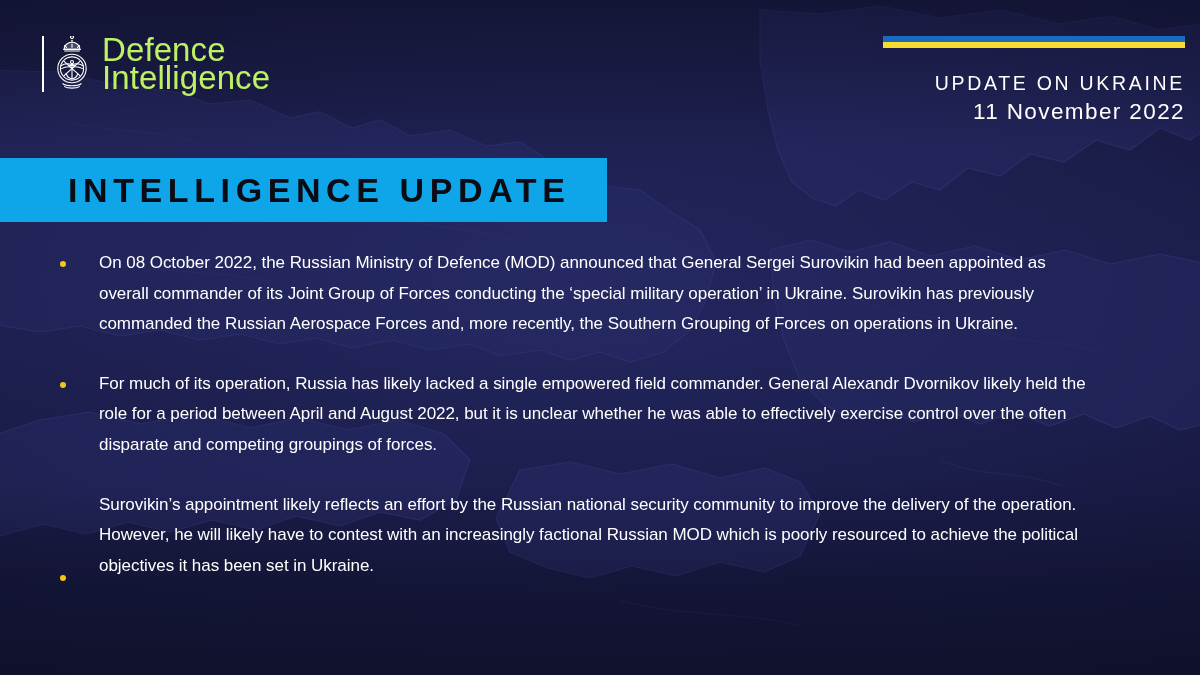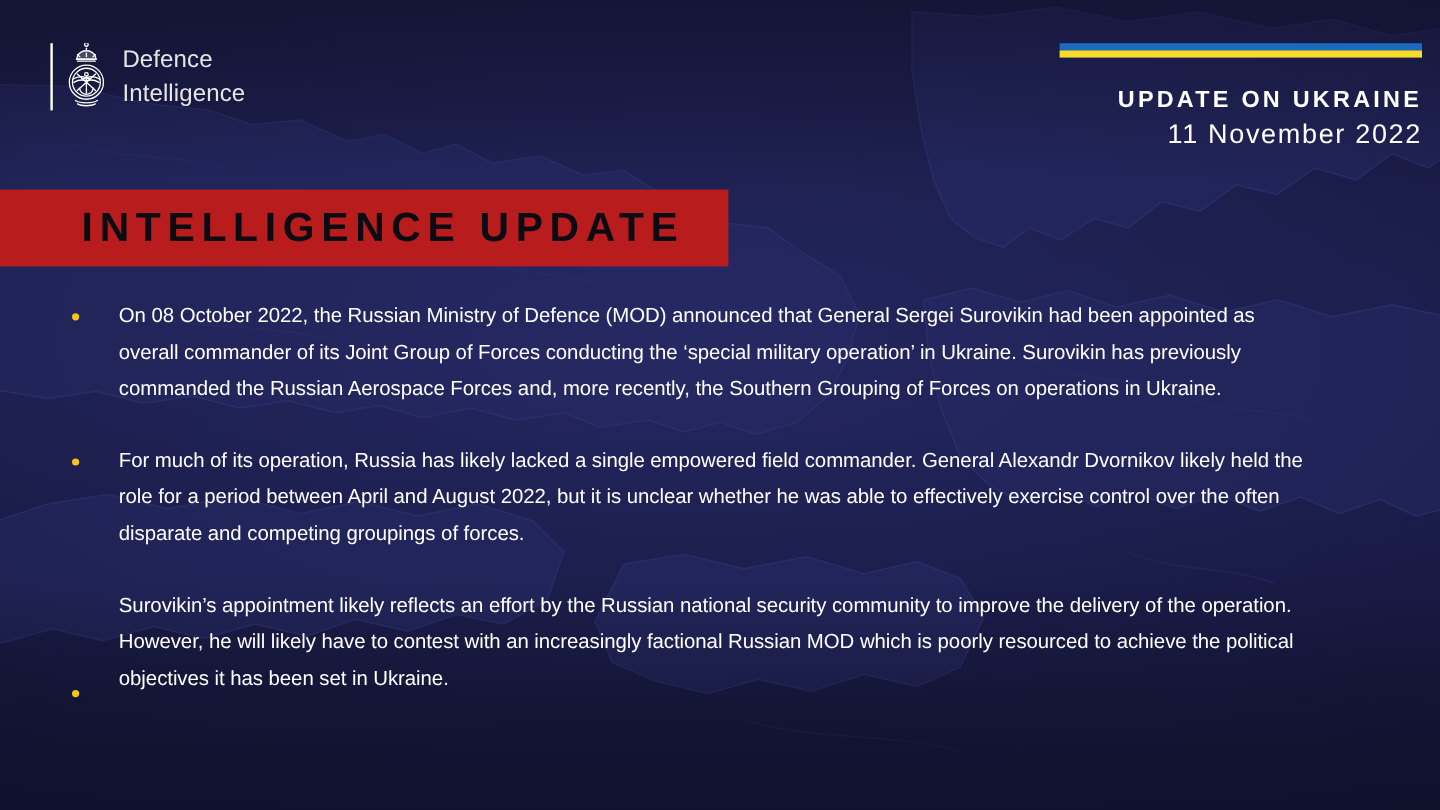--- a/index.html
+++ b/index.html
@@ -69,22 +69,22 @@
   }
   .crest {
     width: 36px;
     height: 56px;
     flex: none;
     margin-right: 12px;
   }
   .crest svg { display:block; width:100%; height:100%; }
 
   .brand-text {
-    color: #e5e5e5;
-    font-size: 20px;
+    color: #bef264;
+    font-size: 33px;
     line-height: 28px;
     font-weight: 400;
     letter-spacing: 0.1px;
     white-space: nowrap;
   }
 
   
   .header-right {
     position: absolute;
     right: 15px;
@@ -96,41 +96,41 @@
     margin-left: auto;
     margin-bottom: 22px;
   }
   .flagbar .stripe { height: 6px; width: 100%; display:block; }
 
   .update-label {
     color: #ffffff;
     font-size: 19.5px;
     letter-spacing: 2.7px;
     line-height: 26px;
-    font-weight: 700;
+    font-weight: 400;
     white-space: nowrap;
   }
   .update-date {
     color: #ffffff;
     font-size: 22.5px;
     letter-spacing: 1.4px;
     line-height: 30px;
     font-weight: 400;
     white-space: nowrap;
     margin-top: 1px;
   }
 
   
   .banner {
     position: absolute;
     left: 0;
     top: 158px;
     width: 607px;
     height: 64px;
-    background: #b91c1c;
+    background: #0ea5e9;
     display: flex;
     align-items: center;
   }
   .banner-title {
     color: #0b0b14;
     font-size: 34px;
     font-weight: 700;
     letter-spacing: 5.6px;
     line-height: 1;
     margin-left: 68px;

